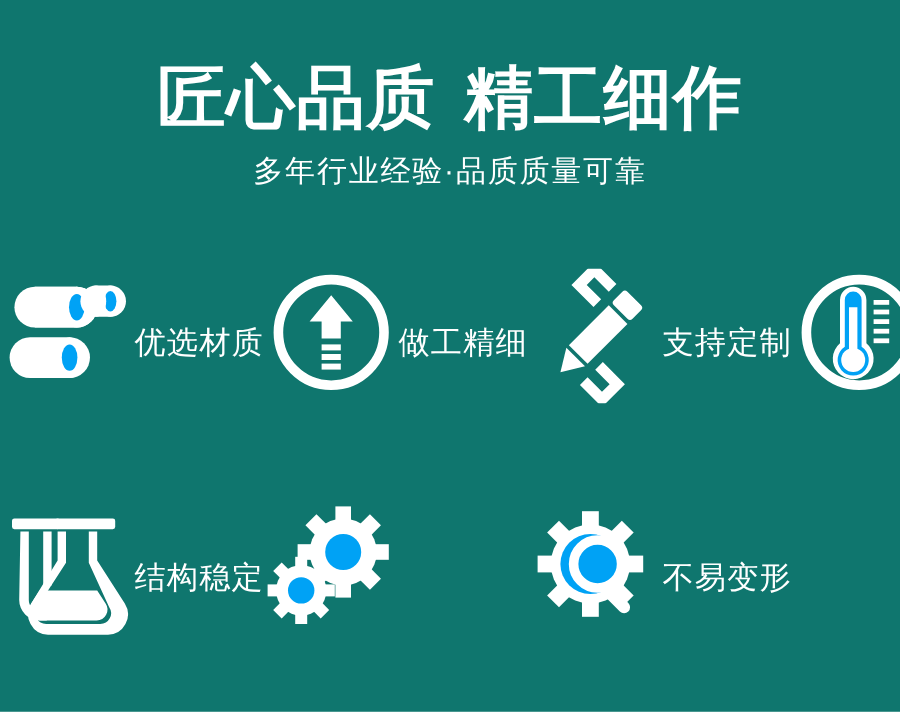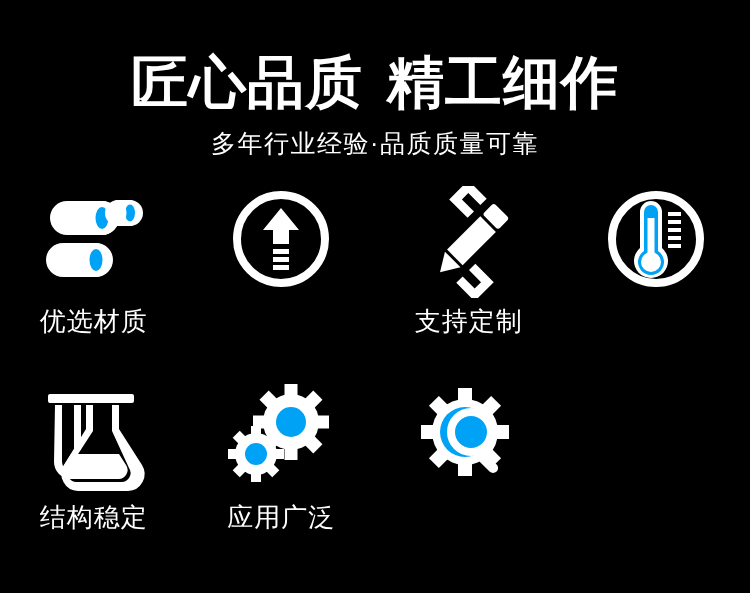--- a/index.html
+++ b/index.html
@@ -9,21 +9,21 @@
   body {
     width: 750px;
     height: 593px;
     overflow: hidden;
     font-family: "Liberation Sans", "DejaVu Sans", sans-serif;
   }
   #banner {
     position: relative;
     width: 750px;
     height: 593px;
-    background: #000000;
+    background: #0f766e;
     box-sizing: border-box;
     overflow: hidden;
   }
 
   
   #header {
     position: absolute;
     top: 0;
     left: 0;
     width: 750px;
@@ -65,21 +65,21 @@
     left: 0;
     width: 750px;
     height: 400px;
     display: grid;
     grid-template-columns: repeat(4, 1fr);
     grid-template-rows: repeat(2, 188px);
     row-gap: 8px;
   }
   .feature-cell {
     display: flex;
-    flex-direction: column;
+    flex-direction: row;
     align-items: center;
     justify-content: flex-start;
   }
   .feature-icon {
     width: 112px;
     height: 112px;
     display: flex;
     align-items: center;
     justify-content: center;
   }
@@ -141,20 +141,21 @@
         <svg width="112" height="112" viewBox="0 0 112 112" aria-hidden="true">
           <circle cx="56" cy="53" r="44" fill="none" stroke="#ffffff" stroke-width="8"></circle>
 
           <path d="M56,22 L74,44 L64,44 L64,58 L48,58 L48,44 L38,44 Z" fill="#ffffff"></path>
 
           <rect x="48" y="63" width="16" height="5" fill="#ffffff"></rect>
           <rect x="48" y="71" width="16" height="5" fill="#ffffff"></rect>
           <rect x="48" y="79" width="16" height="5" fill="#ffffff"></rect>
         </svg>
       </div>
+      <div class="feature-label">做工精细</div>
     </div>
 
     <div class="feature-cell">
       <div class="feature-icon">
         <svg width="112" height="112" viewBox="0 0 112 112" aria-hidden="true">
           <g fill="#ffffff">
 
             <g transform="rotate(45 56 53)">
               <rect x="48" y="10" width="22" height="16" rx="3"></rect>
               <rect x="48" y="29" width="22" height="47"></rect>
@@ -248,21 +249,20 @@
                 <rect x="-5" y="-28" width="10" height="11" transform="rotate(225)"></rect>
                 <rect x="-5" y="-28" width="10" height="11" transform="rotate(270)"></rect>
                 <rect x="-5" y="-28" width="10" height="11" transform="rotate(315)"></rect>
               </g>
               <circle cx="0" cy="0" r="21"></circle>
               <circle cx="0" cy="0" r="11" fill="#00A2F5"></circle>
             </g>
           </g>
         </svg>
       </div>
-      <div class="feature-label">应用广泛</div>
     </div>
 
     <div class="feature-cell">
       <div class="feature-icon">
         <svg width="112" height="112" viewBox="0 0 112 112" aria-hidden="true">
           <g fill="#ffffff">
 
             <g transform="translate(52,50)">
               <g>
                 <rect x="-7" y="-44" width="14" height="15"></rect>
@@ -277,16 +277,17 @@
               <circle cx="0" cy="0" r="33"></circle>
               <circle cx="0" cy="0" r="25" fill="#00A2F5"></circle>
             </g>
 
             <circle cx="58" cy="50" r="20" fill="none" stroke="#ffffff" stroke-width="8"></circle>
 
             <rect x="68" y="64" width="10" height="30" rx="5" transform="rotate(-45 73 79)"></rect>
           </g>
         </svg>
       </div>
+      <div class="feature-label">不易变形</div>
     </div>
 
   </div>
 </div>
 
 </body></html>

